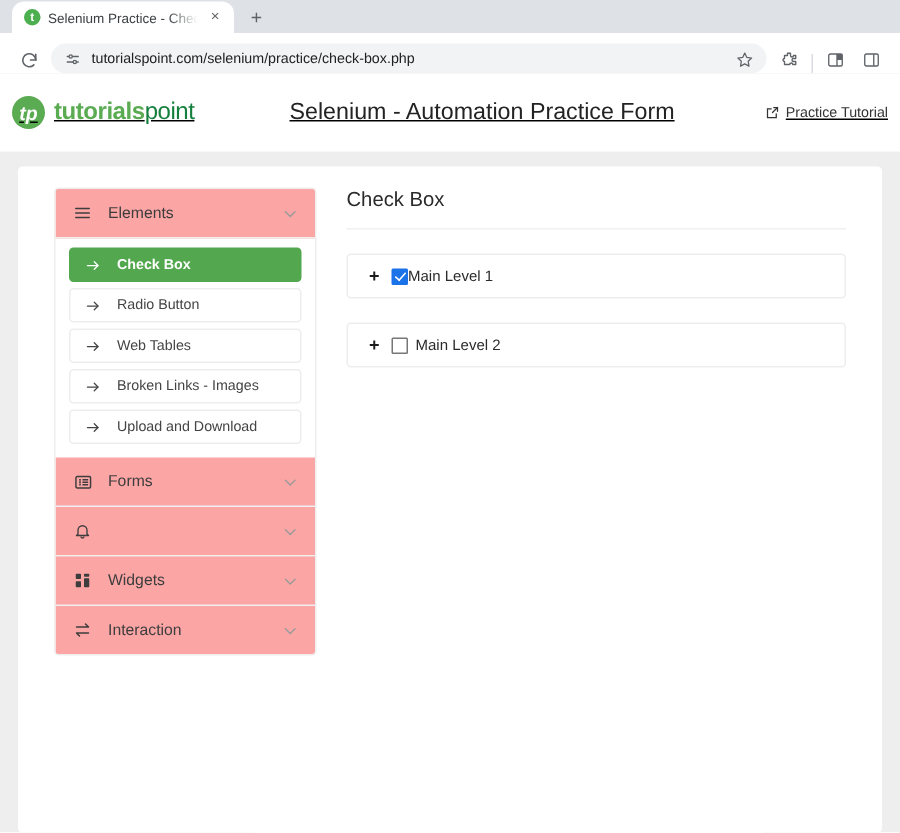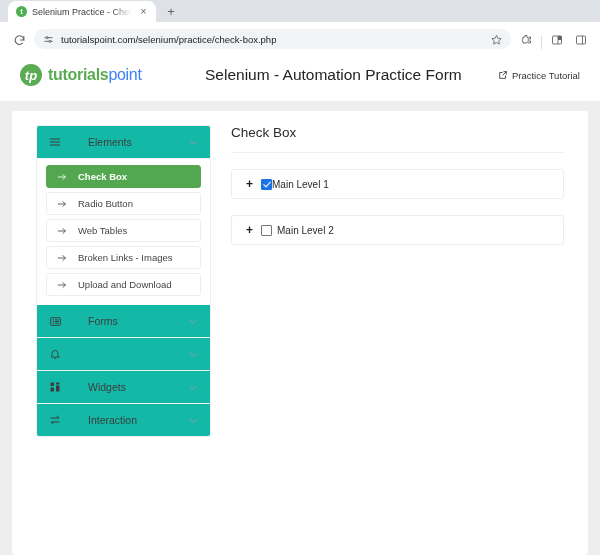--- a/index.html
+++ b/index.html
@@ -96,33 +96,34 @@
   .page {
     position: absolute;
     top: 49px; left: 0; right: 0; bottom: 0;
     background: #eeeeee;
     overflow: hidden;
   }
   .site-header {
     background: #ffffff;
     height: 52px;
     display: flex; align-items: center;
-    padding: 0 20px;
+    padding: 0 8px;
+    text-decoration: underline;
   }
   .logo { display: flex; align-items: center; gap: 6px; width: 185px; flex: 0 0 auto; }
   .logo-mark {
     width: 22px; height: 22px; border-radius: 50%;
     background: #5aab52;
     display: flex; align-items: center; justify-content: center;
     color: #fff; font-size: 13px; font-weight: bold; font-style: italic;
     line-height: 1;
   }
   .logo-text { font-size: 16px; letter-spacing: -0.3px; }
   .logo-text .b { color: #5aab52; font-weight: bold; }
-  .logo-text .g { color: #3b82f6; }
+  .logo-text .g { color: #15803d; }
   .page-title {
     font-size: 15.5px; color: #232323;
     flex: 1 1 auto;
   }
   .tutorial-link {
     display: flex; align-items: center; gap: 4px;
     font-size: 9.5px; color: #333;
     flex: 0 0 auto;
   }
 
@@ -141,23 +142,23 @@
     flex: 0 0 auto;
     margin-left: 24px;
     border: 1px solid #eeeeee;
     border-radius: 3px;
     overflow: hidden;
     align-self: flex-start;
   }
   .group-head {
     display: flex; align-items: center;
     padding: 9px 11px;
-    gap: 26px;
+    gap: 10px;
     border-bottom: 1px solid #f0f0f0;
-    background: #14b8a6;
+    background: #fca5a5;
     justify-content: space-between;
   }
   .group-head .gh-icon {
     width: 14px; height: 14px; flex: 0 0 auto;
     display: flex; align-items: center; justify-content: center;
     color: #3d3d3d;
   }
   .group-head .gh-label {
     flex: 1 1 auto; font-size: 10.5px; color: #3d3d3d;
   }

